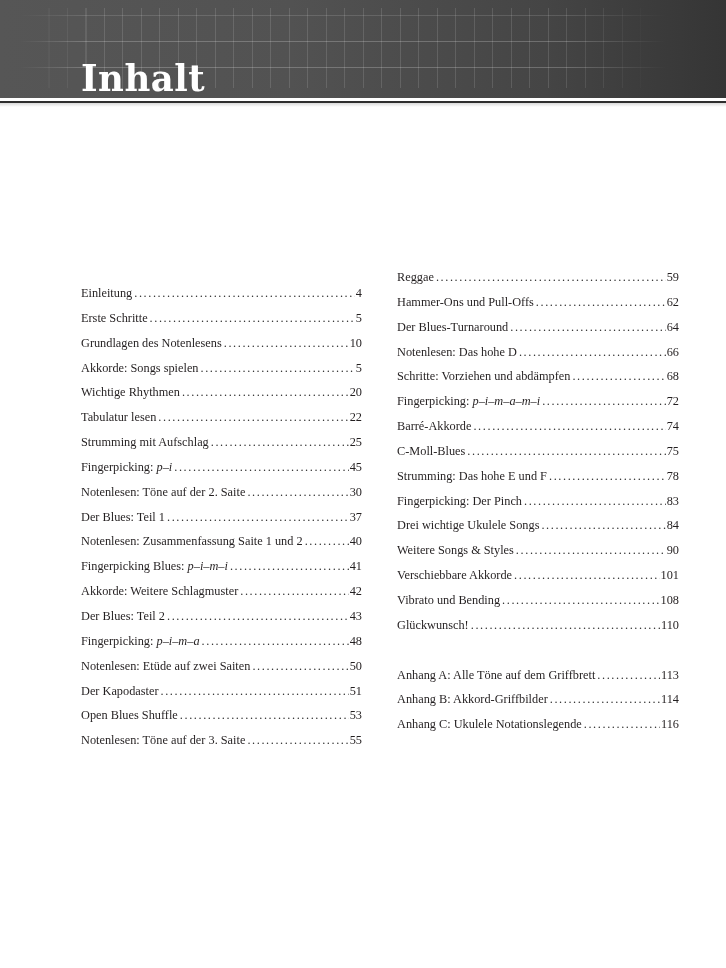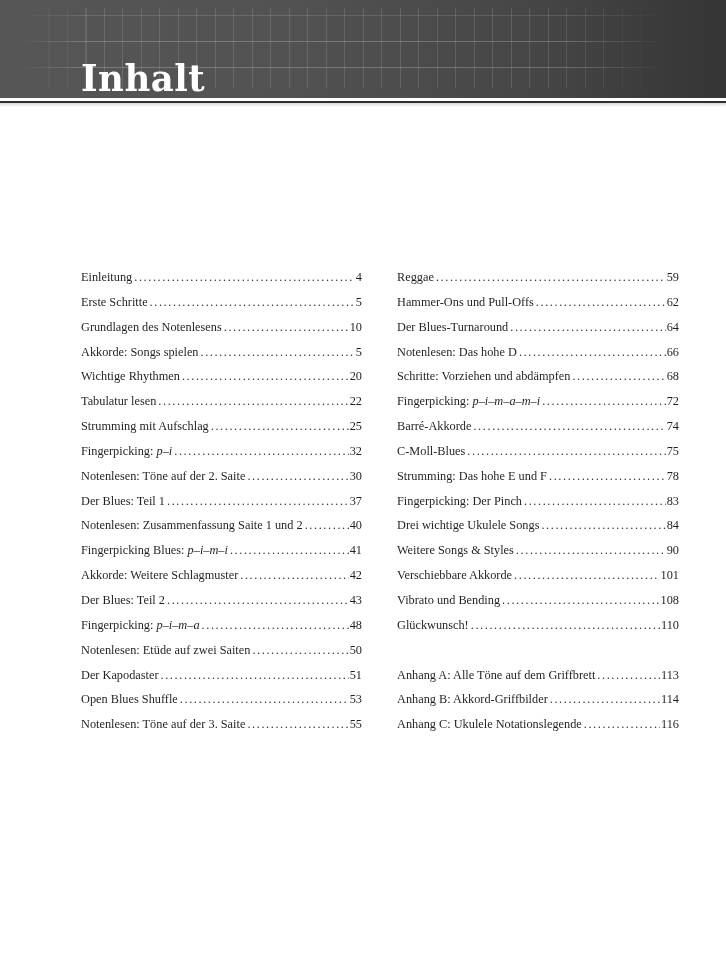--- a/index.html
+++ b/index.html
@@ -76,21 +76,21 @@
       transform: scaleX(0.96);
       transform-origin: left center;
     }
     .toc-column {
       position: absolute;
       top: 265px;
       list-style: none;
       margin: 0;
       padding: 0;
     }
-    .toc-column.left { left: 81px; width: 281px; }
+    .toc-column.left { left: 81px; width: 281px; margin-top: 16px; }
     .toc-column.right { left: 397px; width: 282px; }
     .toc-entry {
       display: flex;
       align-items: baseline;
       height: 24.85px;
       font-size: 12.3px;
       line-height: 24.85px;
       white-space: nowrap;
       cursor: pointer;
     }
@@ -154,21 +154,21 @@
       <span class="toc-page">22</span>
     </li>
   <li class="toc-entry">
       <span class="toc-title">Strumming mit Aufschlag</span>
       <span class="toc-leader"></span>
       <span class="toc-page">25</span>
     </li>
   <li class="toc-entry">
       <span class="toc-title"><span>Fingerpicking: </span><i>p–i</i></span>
       <span class="toc-leader"></span>
-      <span class="toc-page">32</span>
+      <span class="toc-page">45</span>
     </li>
   <li class="toc-entry">
       <span class="toc-title">Notenlesen: Töne auf der 2. Saite</span>
       <span class="toc-leader"></span>
       <span class="toc-page">30</span>
     </li>
   <li class="toc-entry">
       <span class="toc-title">Der Blues: Teil 1</span>
       <span class="toc-leader"></span>
       <span class="toc-page">37</span>

